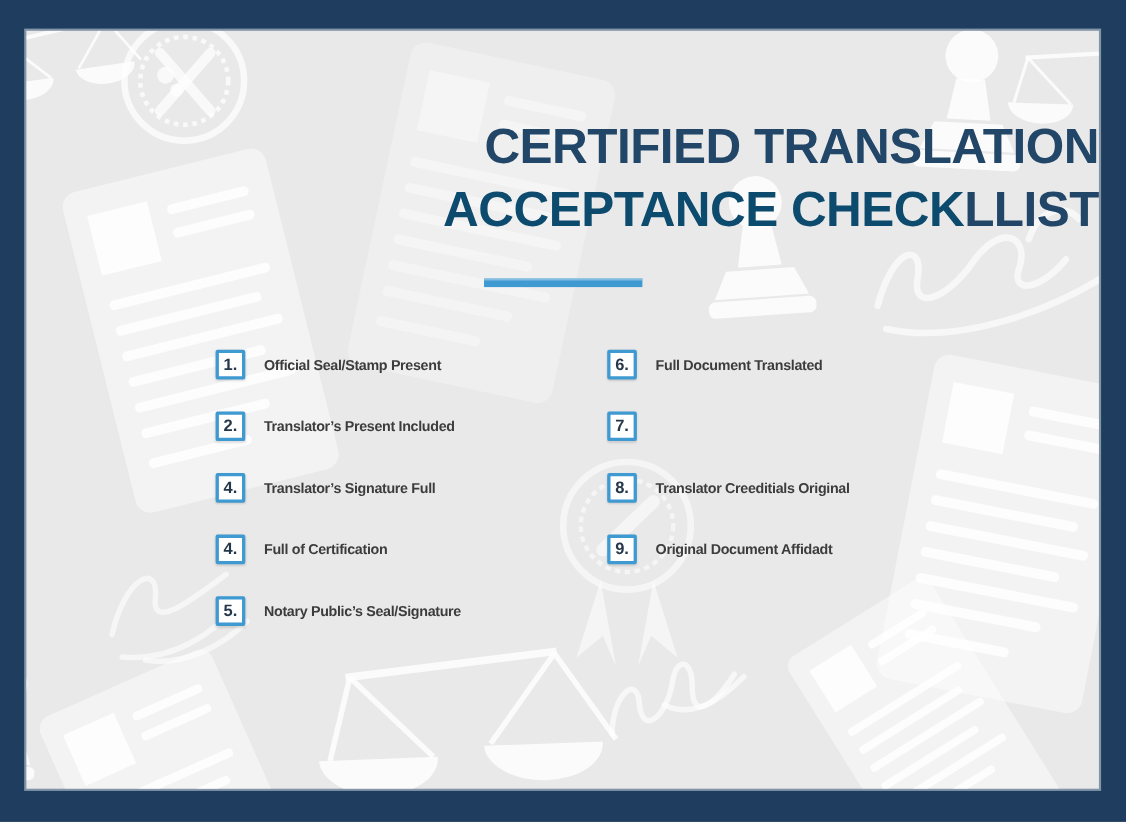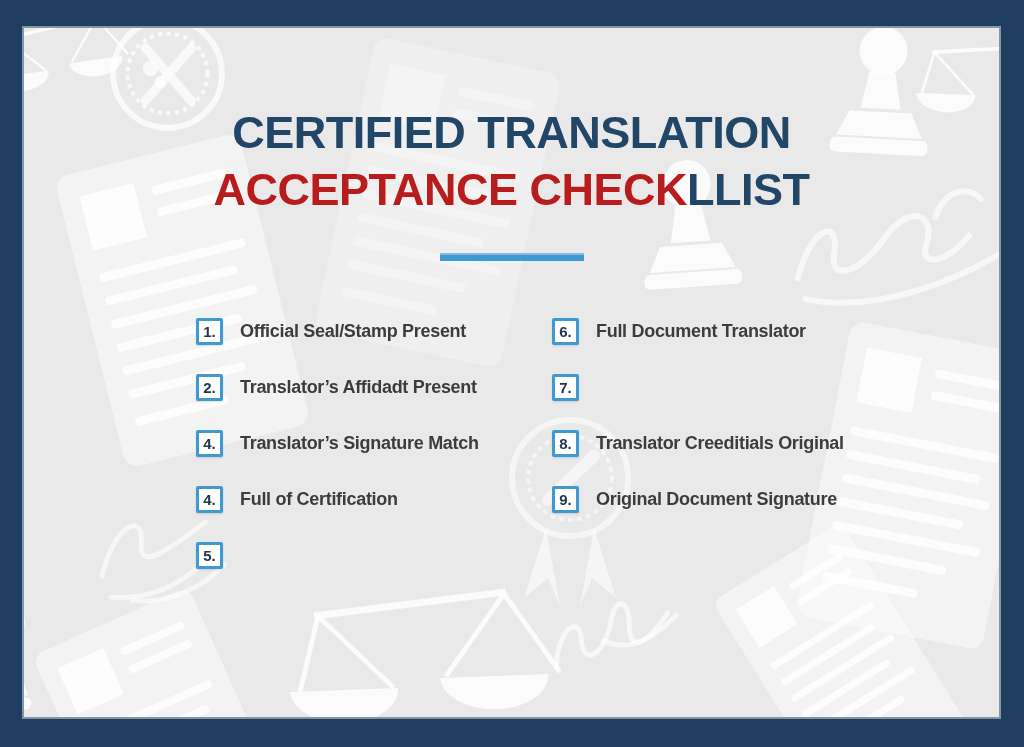--- a/index.html
+++ b/index.html
@@ -9,44 +9,44 @@
     font-family:"Liberation Sans",sans-serif;
   }
   .frame{position:absolute;inset:0;background:#1f3d5e;}
   .content{
     position:absolute;left:24px;top:28px;width:975px;height:689px;
     background:#e9e9e9;overflow:hidden;
     box-shadow:0 0 0 2px rgba(214,223,231,0.55);
   }
   .wm-layer{position:absolute;left:0;top:0;width:975px;height:689px;pointer-events:none;}
   .title{
-    position:absolute;left:0;top:76px;width:100%;text-align:center;
+    position:absolute;left:0;top:76px;width:100%;text-align:right;
     font-weight:bold;font-size:45px;line-height:57px;letter-spacing:-0.5px;
     color:#214668;
   }
   .title .t-navy{color:#214668;}
-  .title .t-dark{color:#b91c1c;}
+  .title .t-dark{color:#0c4a6e;}
   .divider{
     position:absolute;left:50%;top:225px;transform:translateX(-50%);
     width:144px;height:8px;background:#3f9ad2;
     box-shadow:inset 0 2px 0 rgba(255,255,255,0.35);
   }
   .col{position:absolute;top:290px;}
   .col-left{left:172px;}
   .col-right{left:528px;}
   .row{display:flex;align-items:center;height:27px;margin-bottom:29px;}
   .numbox{
     box-sizing:border-box;width:27px;height:27px;flex:0 0 27px;
     border:3px solid #3f9ad2;background:#ffffff;border-radius:2px;
     display:flex;align-items:center;justify-content:center;
     font-size:15px;font-weight:bold;color:#25374a;
     box-shadow:0 1px 2px rgba(0,0,0,0.12);
   }
   .row .label{
-    margin-left:17px;font-size:18px;font-weight:bold;
+    margin-left:17px;font-size:13px;font-weight:bold;
     letter-spacing:-0.3px;color:#3c3c3c;white-space:nowrap;
   }
 </style>
 </head>
 <body>
 
 <div class="frame"></div>
 
 <div class="content">
 
@@ -140,60 +140,61 @@
     <div class="row">
       <span class="numbox">
           <span>1.</span>
         </span>
       <span class="label">Official Seal/Stamp Present</span>
     </div>
     <div class="row">
       <span class="numbox">
           <span>2.</span>
         </span>
-      <span class="label">Translator’s Affidadt Present</span>
+      <span class="label">Translator’s Present Included</span>
     </div>
     <div class="row">
       <span class="numbox">
           <span>4.</span>
         </span>
-      <span class="label">Translator’s Signature Match</span>
+      <span class="label">Translator’s Signature Full</span>
     </div>
     <div class="row">
       <span class="numbox">
           <span>4.</span>
         </span>
       <span class="label">Full of Certification</span>
     </div>
     <div class="row">
       <span class="numbox">
           <span>5.</span>
         </span>
+      <span class="label">Notary Public’s Seal/Signature</span>
     </div>
   </div>
 
   <div class="col col-right">
     <div class="row">
       <span class="numbox">
           <span>6.</span>
         </span>
-      <span class="label">Full Document Translator</span>
+      <span class="label">Full Document Translated</span>
     </div>
     <div class="row">
       <span class="numbox">
           <span>7.</span>
         </span>
     </div>
     <div class="row">
       <span class="numbox">
           <span>8.</span>
         </span>
       <span class="label">Translator Creeditials Original</span>
     </div>
     <div class="row">
       <span class="numbox">
           <span>9.</span>
         </span>
-      <span class="label">Original Document Signature</span>
+      <span class="label">Original Document Affidadt</span>
     </div>
   </div>
 
 </div>
 
 </body></html>

